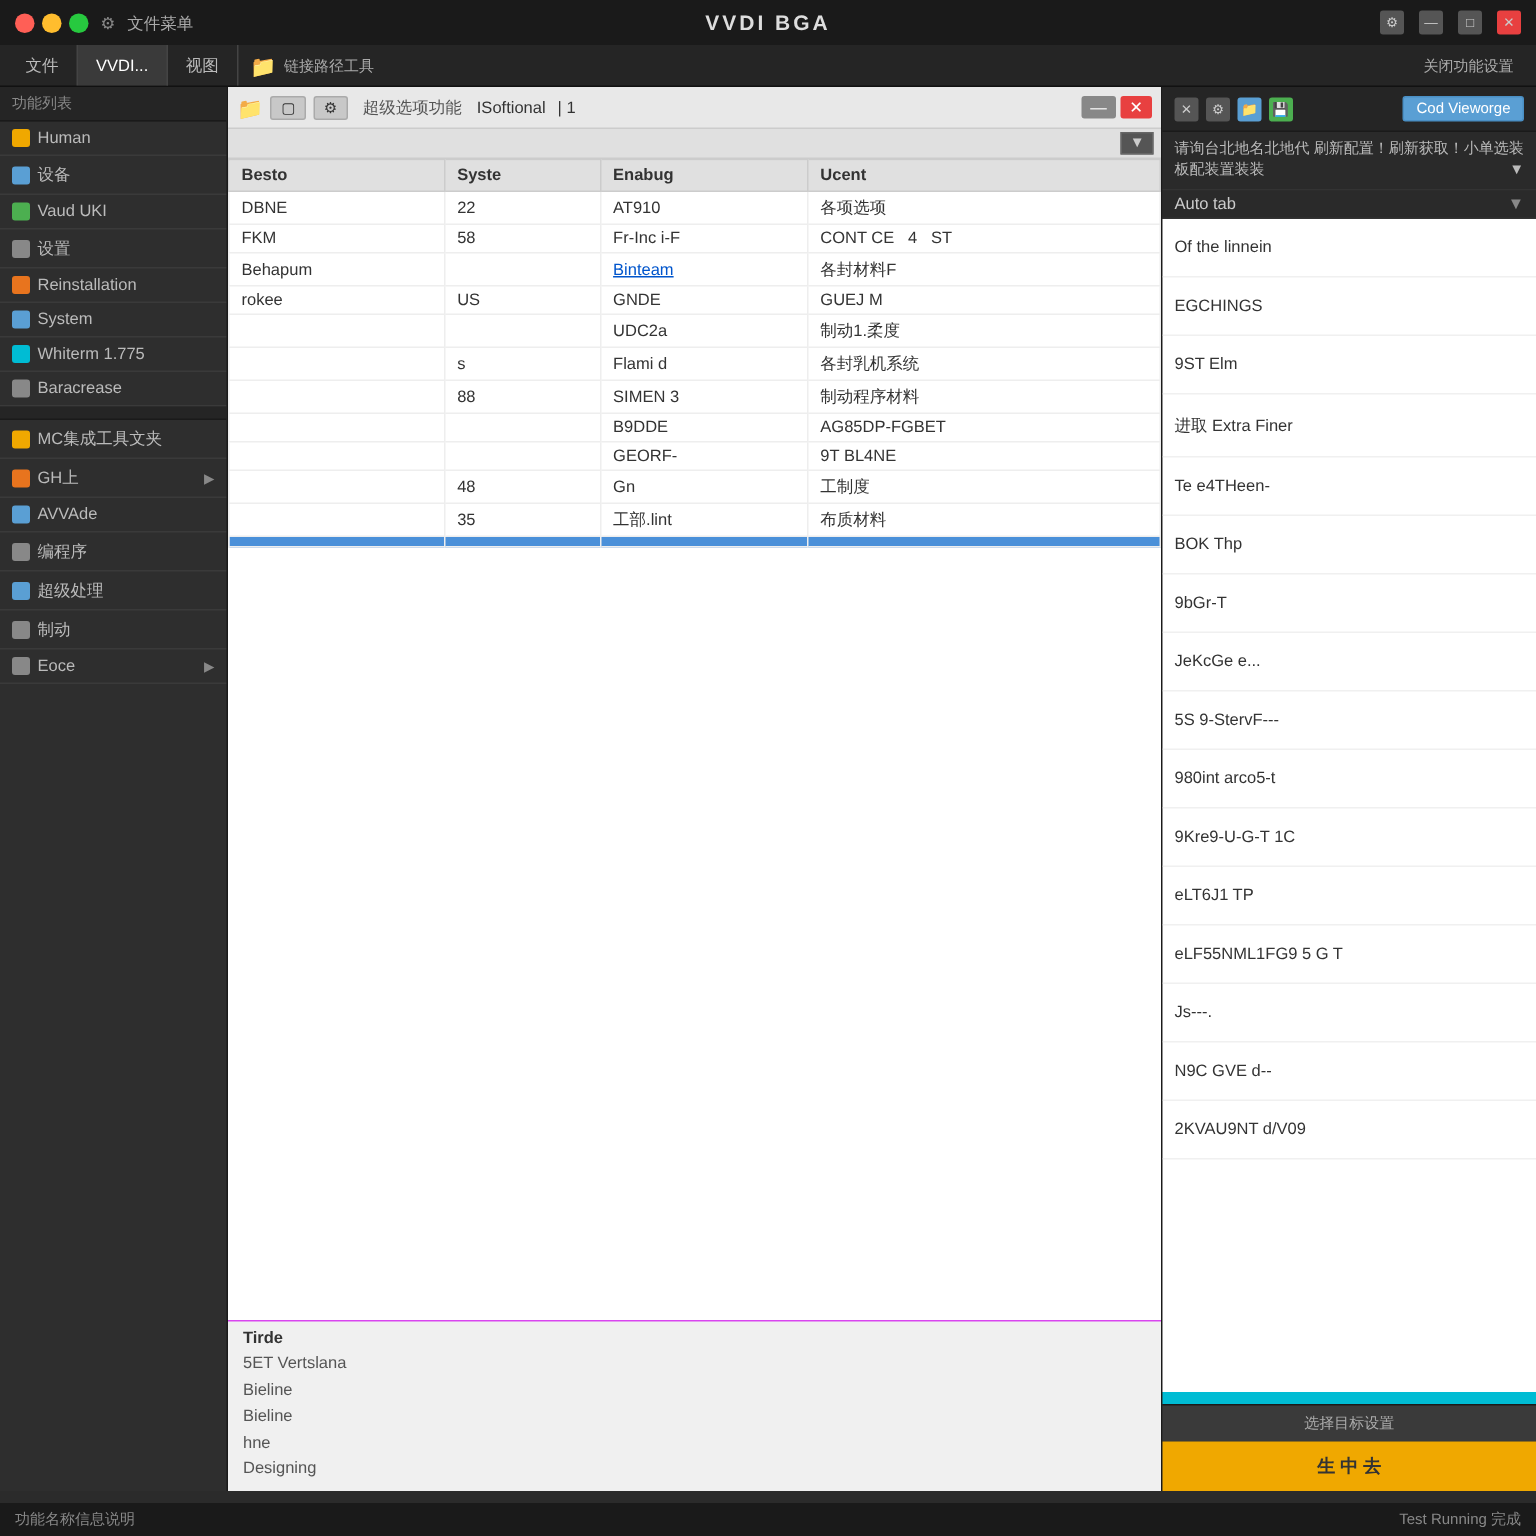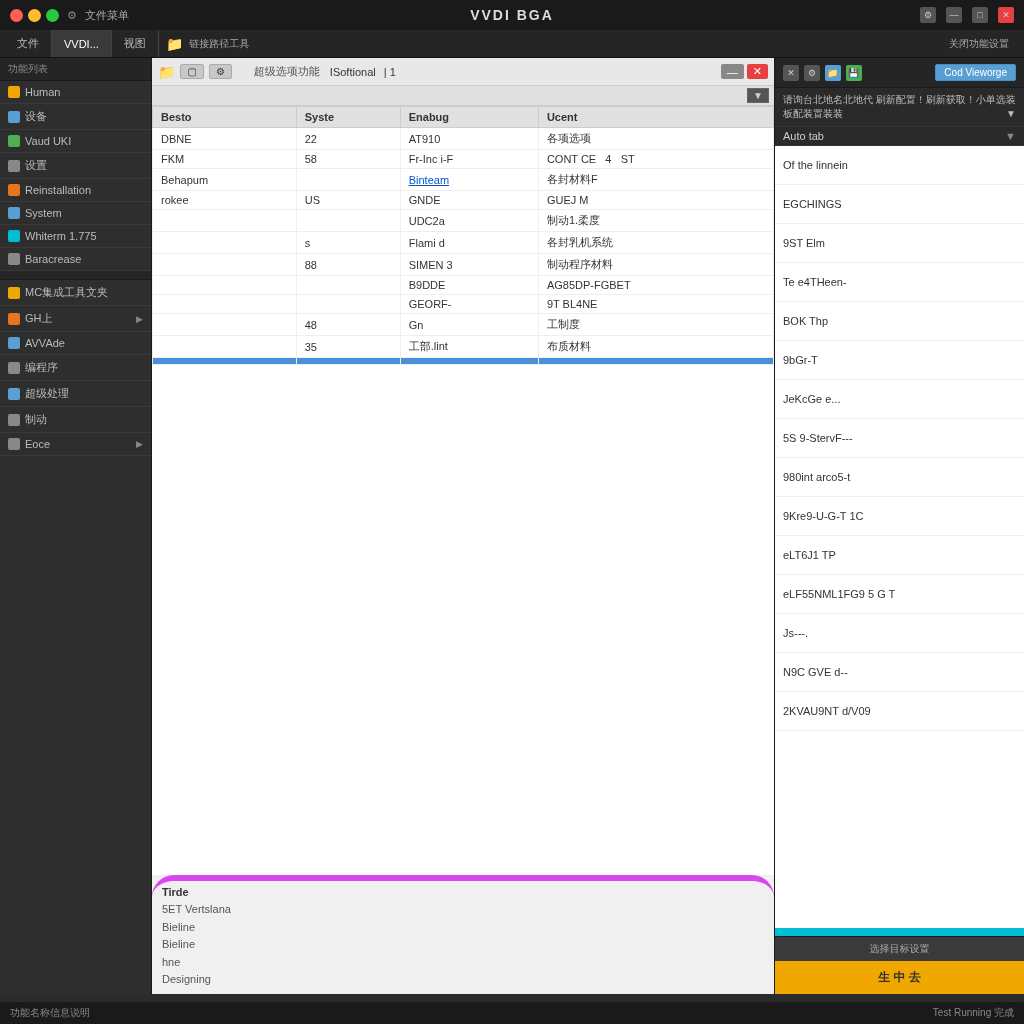--- a/index.html
+++ b/index.html
@@ -222,25 +222,24 @@
       padding: 3px 8px;
       border: 1px solid #eee;
       color: #333;
       white-space: nowrap;
     }
     table tbody tr.selected td { color: #fff; }
 
     
     .bottom-info {
       background: #f0f0f0;
-      border-top: 6px solid #d946ef;
+      border-top: 1px solid #d946ef;
       padding: 5px 10px;
       font-size: 11px;
       color: #333;
-      border-radius: 22px;
     }
     .bottom-info-title {
       font-weight: bold;
       margin-bottom: 3px;
     }
     .bottom-info-row {
       color: #555;
       line-height: 1.6;
     }
 
@@ -455,21 +454,21 @@
     </div>
   </div>
 
   <div class="center-area" style="margin-right:250px;">
 
     <div class="subwin-header">
       <div class="subwin-header-left">
         <span style="color:#f0a800;font-size:14px;">📁</span>
         <button class="sub-toolbar-btn">▢</button>
         <button class="sub-toolbar-btn">⚙</button>
-        <span style="font-size:11px;color:#555;margin-left:17px;">超级选项功能</span>
+        <span style="font-size:11px;color:#555;margin-left:5px;">超级选项功能</span>
         <span style="font-size:11px;color:#333;margin-left:5px;">ISoftional</span>
         <span style="font-size:11px;color:#333;margin-left:3px;">| 1</span>
       </div>
       <div style="display:flex;gap:3px;">
         <button class="subwin-minimize">—</button>
         <button class="subwin-close">✕</button>
       </div>
     </div>
 
     <div style="background:#e0e0e0;padding:2px 5px;display:flex;justify-content:flex-end;border-bottom:1px solid #ccc;">
@@ -588,20 +587,21 @@
       <span style="float:right;cursor:pointer;">▼</span>
     </div>
     <div style="padding:3px 8px;background:#2a2a2a;border-bottom:1px solid #333;display:flex;align-items:center;justify-content:space-between;">
       <span style="color:#ccc;font-size:11px;">Auto tab</span>
       <span style="color:#888;font-size:11px;">▼</span>
     </div>
     <div class="right-panel-list">
       <div class="right-list-item">Of the linnein</div>
       <div class="right-list-item">EGCHINGS</div>
       <div class="right-list-item">9ST Elm</div>
+      <div class="right-list-item">进取 Extra Finer</div>
       <div class="right-list-item">Te e4THeen-</div>
       <div class="right-list-item">BOK Thp</div>
       <div class="right-list-item">9bGr-T</div>
       <div class="right-list-item">JeKcGe e...</div>
       <div class="right-list-item">5S 9-StervF---</div>
       <div class="right-list-item">980int arco5-t</div>
       <div class="right-list-item">9Kre9-U-G-T 1C</div>
       <div class="right-list-item">eLT6J1 TP</div>
       <div class="right-list-item">eLF55NML1FG9 5 G T</div>
       <div class="right-list-item">Js---.</div>

